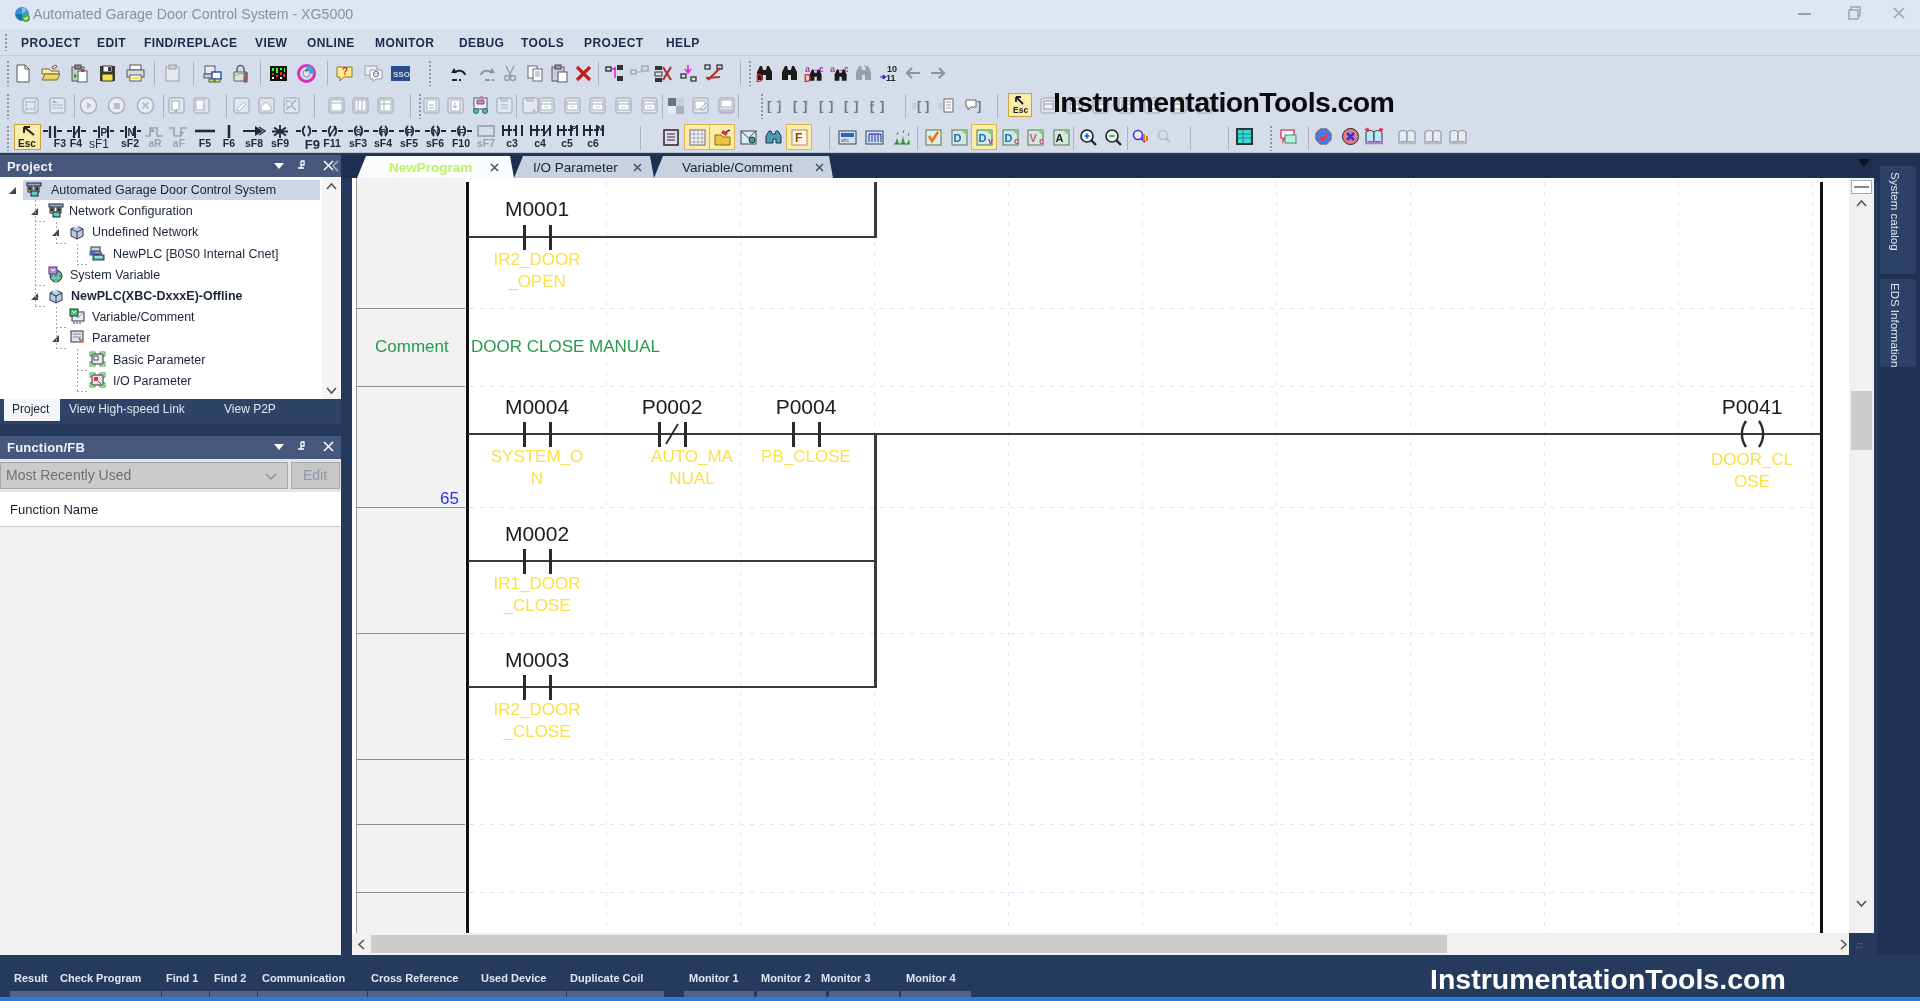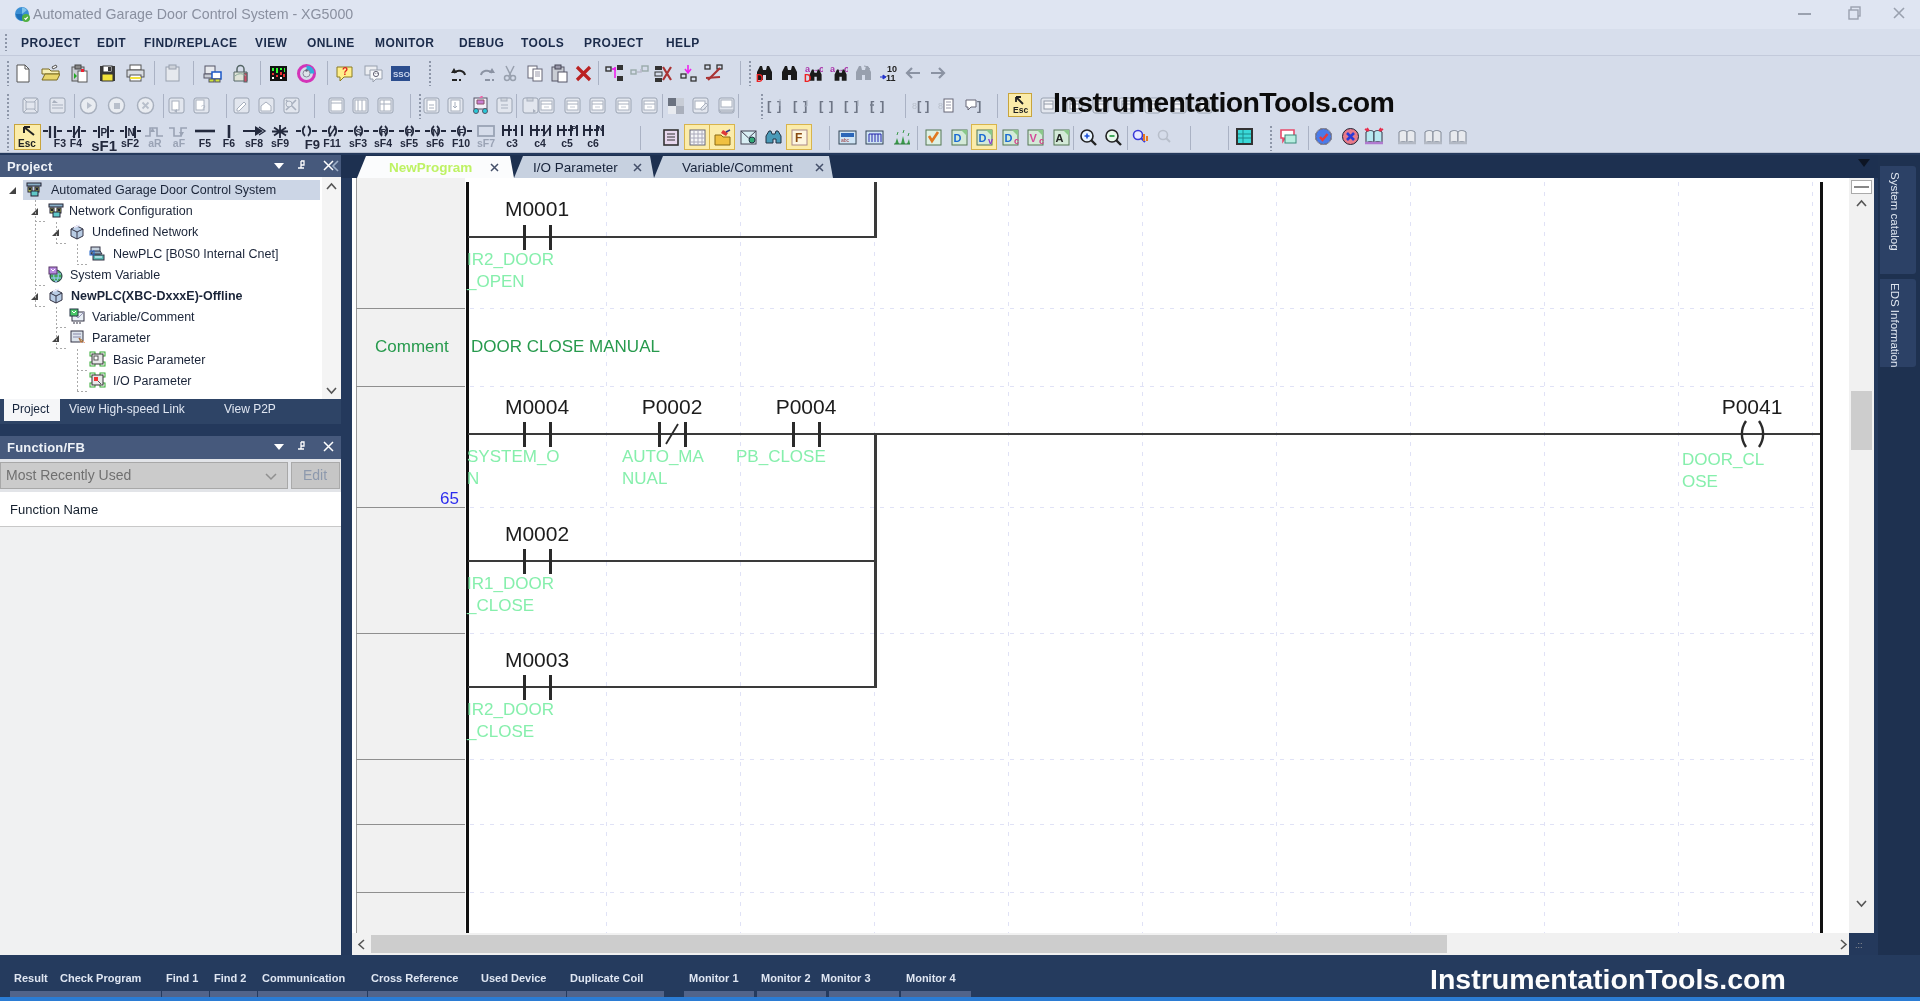--- a/index.html
+++ b/index.html
@@ -17,21 +17,21 @@
 .stlabel{position:absolute;top:972px;font-size:11px;font-weight:bold;color:#dfe6f2}
 .stseg{position:absolute;top:991px;height:8px;background:#52648a}
 .blueline{position:absolute;left:0;top:997px;width:1920px;height:4px;background:#2b7cd4}
 .pheader{position:absolute;background:#46597c;color:#eef2f8;font-size:13px}
 .ptext{position:absolute;left:7px;top:4px;font-weight:bold;letter-spacing:.2px}
 .tree{position:absolute;left:0;top:177px;width:341px;height:222px;background:#fff}
 .titem{position:absolute;font-size:12.5px;color:#1a2438;white-space:nowrap}
 .funcbody{position:absolute;left:0;top:527px;width:341px;height:431px;background:#f0f1f2}
 .editor{position:absolute;left:352px;top:178px;width:1497px;height:755px;background:#fff}
 .ladlabel{position:absolute;font-size:21px;color:#1c1c1c;text-align:center;width:140px;line-height:23px}
-.bluelabel{position:absolute;font-size:17px;color:#86efac;width:140px;line-height:22px}
+.bluelabel{position:absolute;font-size:17px;color:#fde047;text-align:center;width:140px;line-height:22px}
 .hline{position:absolute;background:#3a3a3a;height:2px}
 .vlineb{position:absolute;background:#3a3a3a;width:3px}
 .cbar{position:absolute;background:#2a2a2a;width:2.5px;height:25px}
 .gridv{position:absolute;width:1px;background-image:linear-gradient(#e0e2f6 40%,transparent 40%);background-size:1px 10px}
 .gridh{position:absolute;height:1px;background-image:linear-gradient(90deg,#e0e2f6 40%,transparent 40%);background-size:10px 1px}
 .mline{position:absolute;left:356px;width:109px;height:1px;background:#8f8f8f}
 </style></head><body>
 <div class="abs titlebar"></div>
 <svg class="abs" style="left:14px;top:6px" width="17" height="17">
     <circle cx="8" cy="8" r="7" fill="#3b8fd4"></circle>
@@ -473,21 +473,21 @@
 <div class="abs" style="left:38px;top:137px;width:28px;text-align:right;font-size:10.5px;font-weight:bold;color:#23293d">F3</div>
 <svg class="abs" style="left:63px;top:123px" width="27" height="15">
     <path d="M4 8h5M18 8h5M11 3v12M16 3v12" stroke="#23293d" stroke-width="2" fill="none"></path>
     <path d="M10 14L17 4" stroke="#23293d" stroke-width="1.5"></path>
   </svg>
 <div class="abs" style="left:62px;top:137px;width:28px;text-align:center;font-size:10.5px;font-weight:bold;color:#23293d">F4</div>
 <svg class="abs" style="left:90px;top:123px" width="27" height="15">
     <path d="M3 8h4M20 8h4M9 3v12M18 3v12" stroke="#23293d" stroke-width="2" fill="none"></path>
     <text x="10.5" y="12.5" font-size="10" font-weight="bold" fill="#23293d">P</text>
   </svg>
-<div class="abs" style="left:89px;top:137px;width:28px;text-align:right;font-size:15px;font-weight:bold;color:#23293d">sF1</div>
+<div class="abs" style="left:89px;top:137px;width:28px;text-align:left;font-size:12px;font-weight:normal;color:#23293d">sF1</div>
 <svg class="abs" style="left:117px;top:123px" width="27" height="15">
     <path d="M3 8h4M20 8h4M9 3v12M18 3v12" stroke="#23293d" stroke-width="2" fill="none"></path>
     <text x="10.5" y="12.5" font-size="10" font-weight="bold" fill="#23293d">N</text>
   </svg>
 <div class="abs" style="left:116px;top:137px;width:28px;text-align:center;font-size:10.5px;font-weight:bold;color:#23293d">sF2</div>
 <svg class="abs" style="left:142px;top:123px" width="27" height="15">
     <path d="M3 13h5V5h7v8h6" stroke="#9aa3b5" stroke-width="1.6" fill="none"></path>
     <path d="M8 9l2.5-4.5L13 9z" fill="#9aa3b5"></path>
   </svg>
 <div class="abs" style="left:141px;top:137px;width:28px;text-align:center;font-size:10.5px;font-weight:bold;color:#9aa3b5">aR</div>

